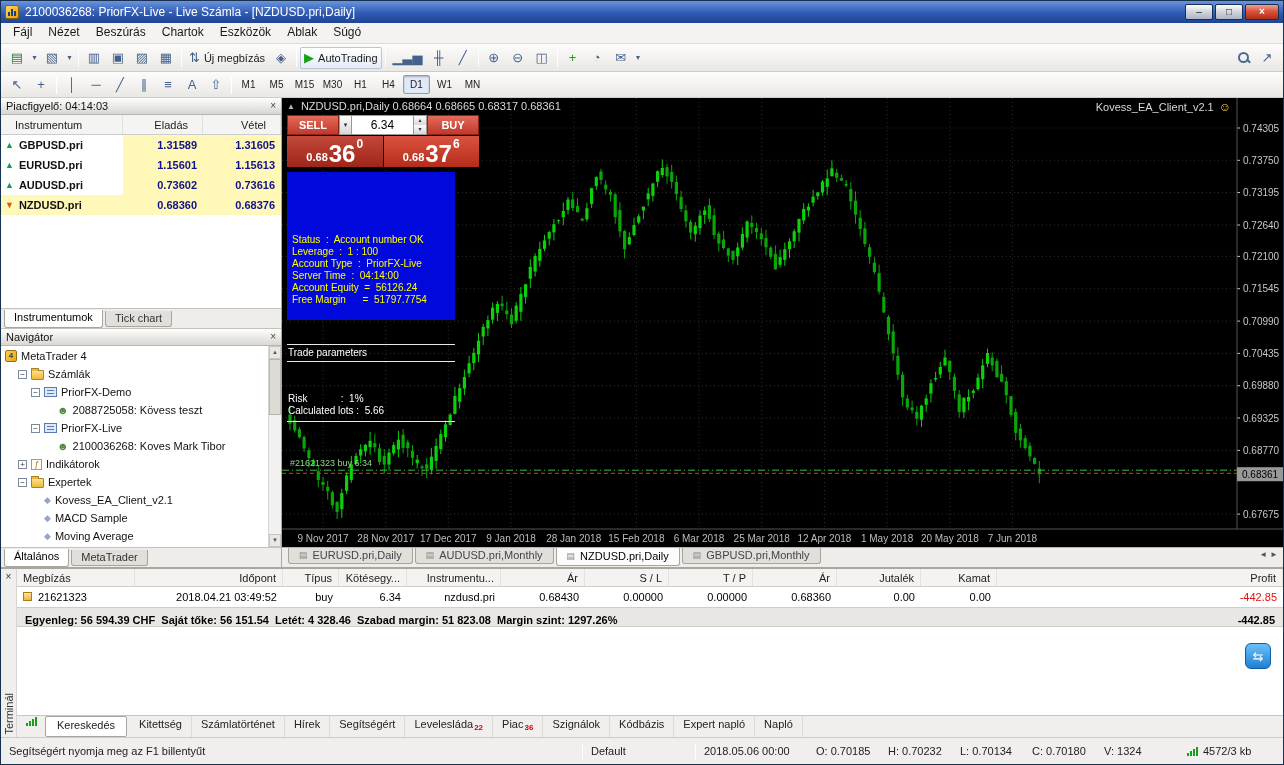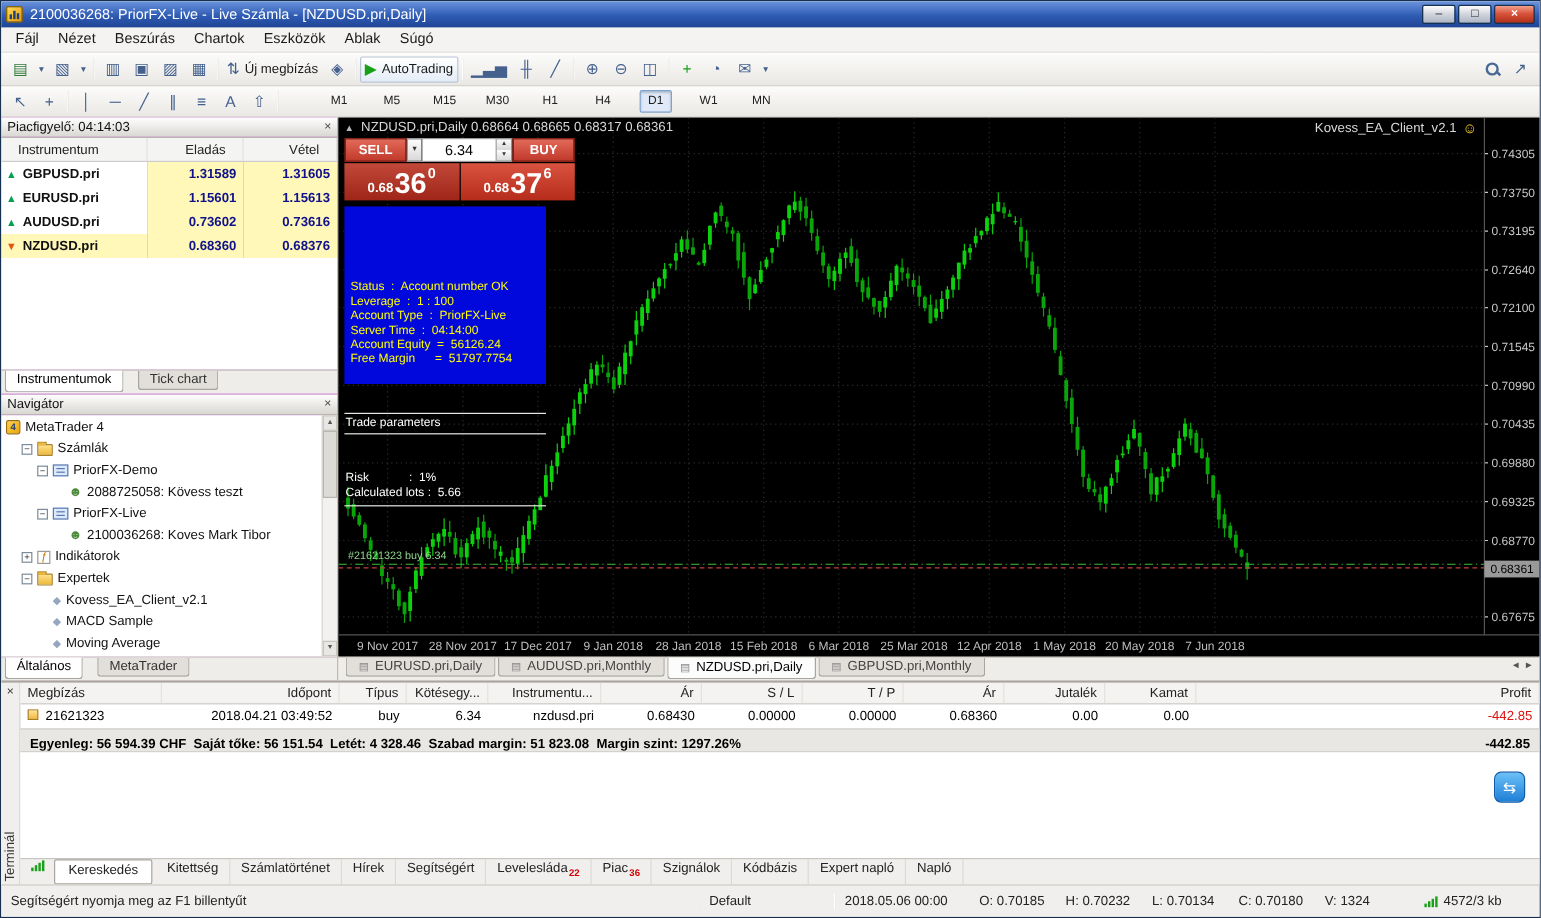--- a/index.html
+++ b/index.html
@@ -23,33 +23,33 @@
 .tb-btn{min-width:24px;height:22px;display:flex;align-items:center;justify-content:center;font-size:13px;color:#44618e;border:1px solid transparent;border-radius:2px;padding:0 3px;gap:4px}
 .tb-btn .glyph{line-height:1}
 .tb-btn .lbl{font-size:11px;color:#1a1a1a}
 .tb-btn.narrow{min-width:11px;font-size:8px;padding:0}
 .tb-btn.framed{border:1px solid #b9c6d8;background:linear-gradient(#ffffff,#e4ecf7)}
 .tb-sep{width:1px;height:18px;background:#c6c3bd;border-right:1px solid #fff;margin:0 3px}
 .tb-right{margin-left:auto;display:flex;align-items:center}
 .icon-magnifier{width:13px;height:13px;position:relative;display:inline-block}
 .icon-magnifier::before{content:"";position:absolute;left:1px;top:1px;width:7px;height:7px;border:2px solid #4a6a96;border-radius:50%}
 .icon-magnifier::after{content:"";position:absolute;left:9px;top:9px;width:5px;height:2px;background:#4a6a96;transform:rotate(45deg)}
-.tf-group{display:flex;margin-left:34px;gap:17px}
+.tf-group{display:flex;gap:1px}
 .tf-btn{width:27px;height:19px;font-size:10px;display:flex;align-items:center;justify-content:center;border:1px solid transparent;color:#222;border-radius:2px}
 .tf-btn.active{background:#dfe9f7;border:1px solid #7da2ce;box-shadow:inset 0 1px 2px rgba(0,0,0,.25)}
 
 .main{flex:1;display:flex;min-height:0}
 .leftcol{width:281px;flex:0 0 281px;display:flex;flex-direction:column;border-right:1px solid #aaa69e;background:#fff}
 .panel{display:flex;flex-direction:column;min-height:0;background:#d946ef}
 #marketwatch{height:231px;flex:0 0 231px;border-bottom:1px solid #c4c1bb}
 #navigator{flex:1}
 .panel-header{height:17px;flex:0 0 17px;background:linear-gradient(#fefefe,#d9d7d2);border-bottom:1px solid #b9b6b0;display:flex;align-items:center;font-size:11px;padding:0 5px;color:#111}
 .panel-close{margin-left:auto;font-size:10px;color:#444;line-height:1}
 .filler{flex:1;background:#fff}
-.panel-tabs{height:20px;flex:0 0 20px;background:#efede9;border-top:1px solid #c4c1bb;display:flex;align-items:flex-start;padding:0 3px;gap:12px;font-size:11px}
+.panel-tabs{height:20px;flex:0 0 20px;background:#efede9;border-top:1px solid #c4c1bb;display:flex;align-items:center;padding:0 3px;gap:2px;font-size:11px}
 .ptab{padding:1px 9px 2px;border:1px solid #a8a5a0;border-top:none;background:#e2dfda;color:#333;border-radius:0 0 3px 3px;height:16px}
 .ptab.active{background:#fff;height:18px;color:#000}
 
 .mw-row{display:grid;grid-template-columns:122px 80px 78px;height:20px;align-items:stretch;font-size:11px}
 .mw-head{background:#f4f4f2;border-bottom:1px solid #ccc;height:20px}
 .mw-head div{padding:0 14px;border-right:1px solid #e2e2e0;display:flex;align-items:center;color:#222}
 .mw-head div.ar{justify-content:flex-end}
 .mw-sym{padding:0 4px;display:flex;gap:5px;align-items:center;font-weight:bold;color:#111;background:#fff}
 .mw-price{background:#fff8b8;color:#10128c;font-weight:bold;display:flex;align-items:center;justify-content:flex-end;padding:0 6px}
 .mw-row.selected .mw-sym{background:#fff8b8}

